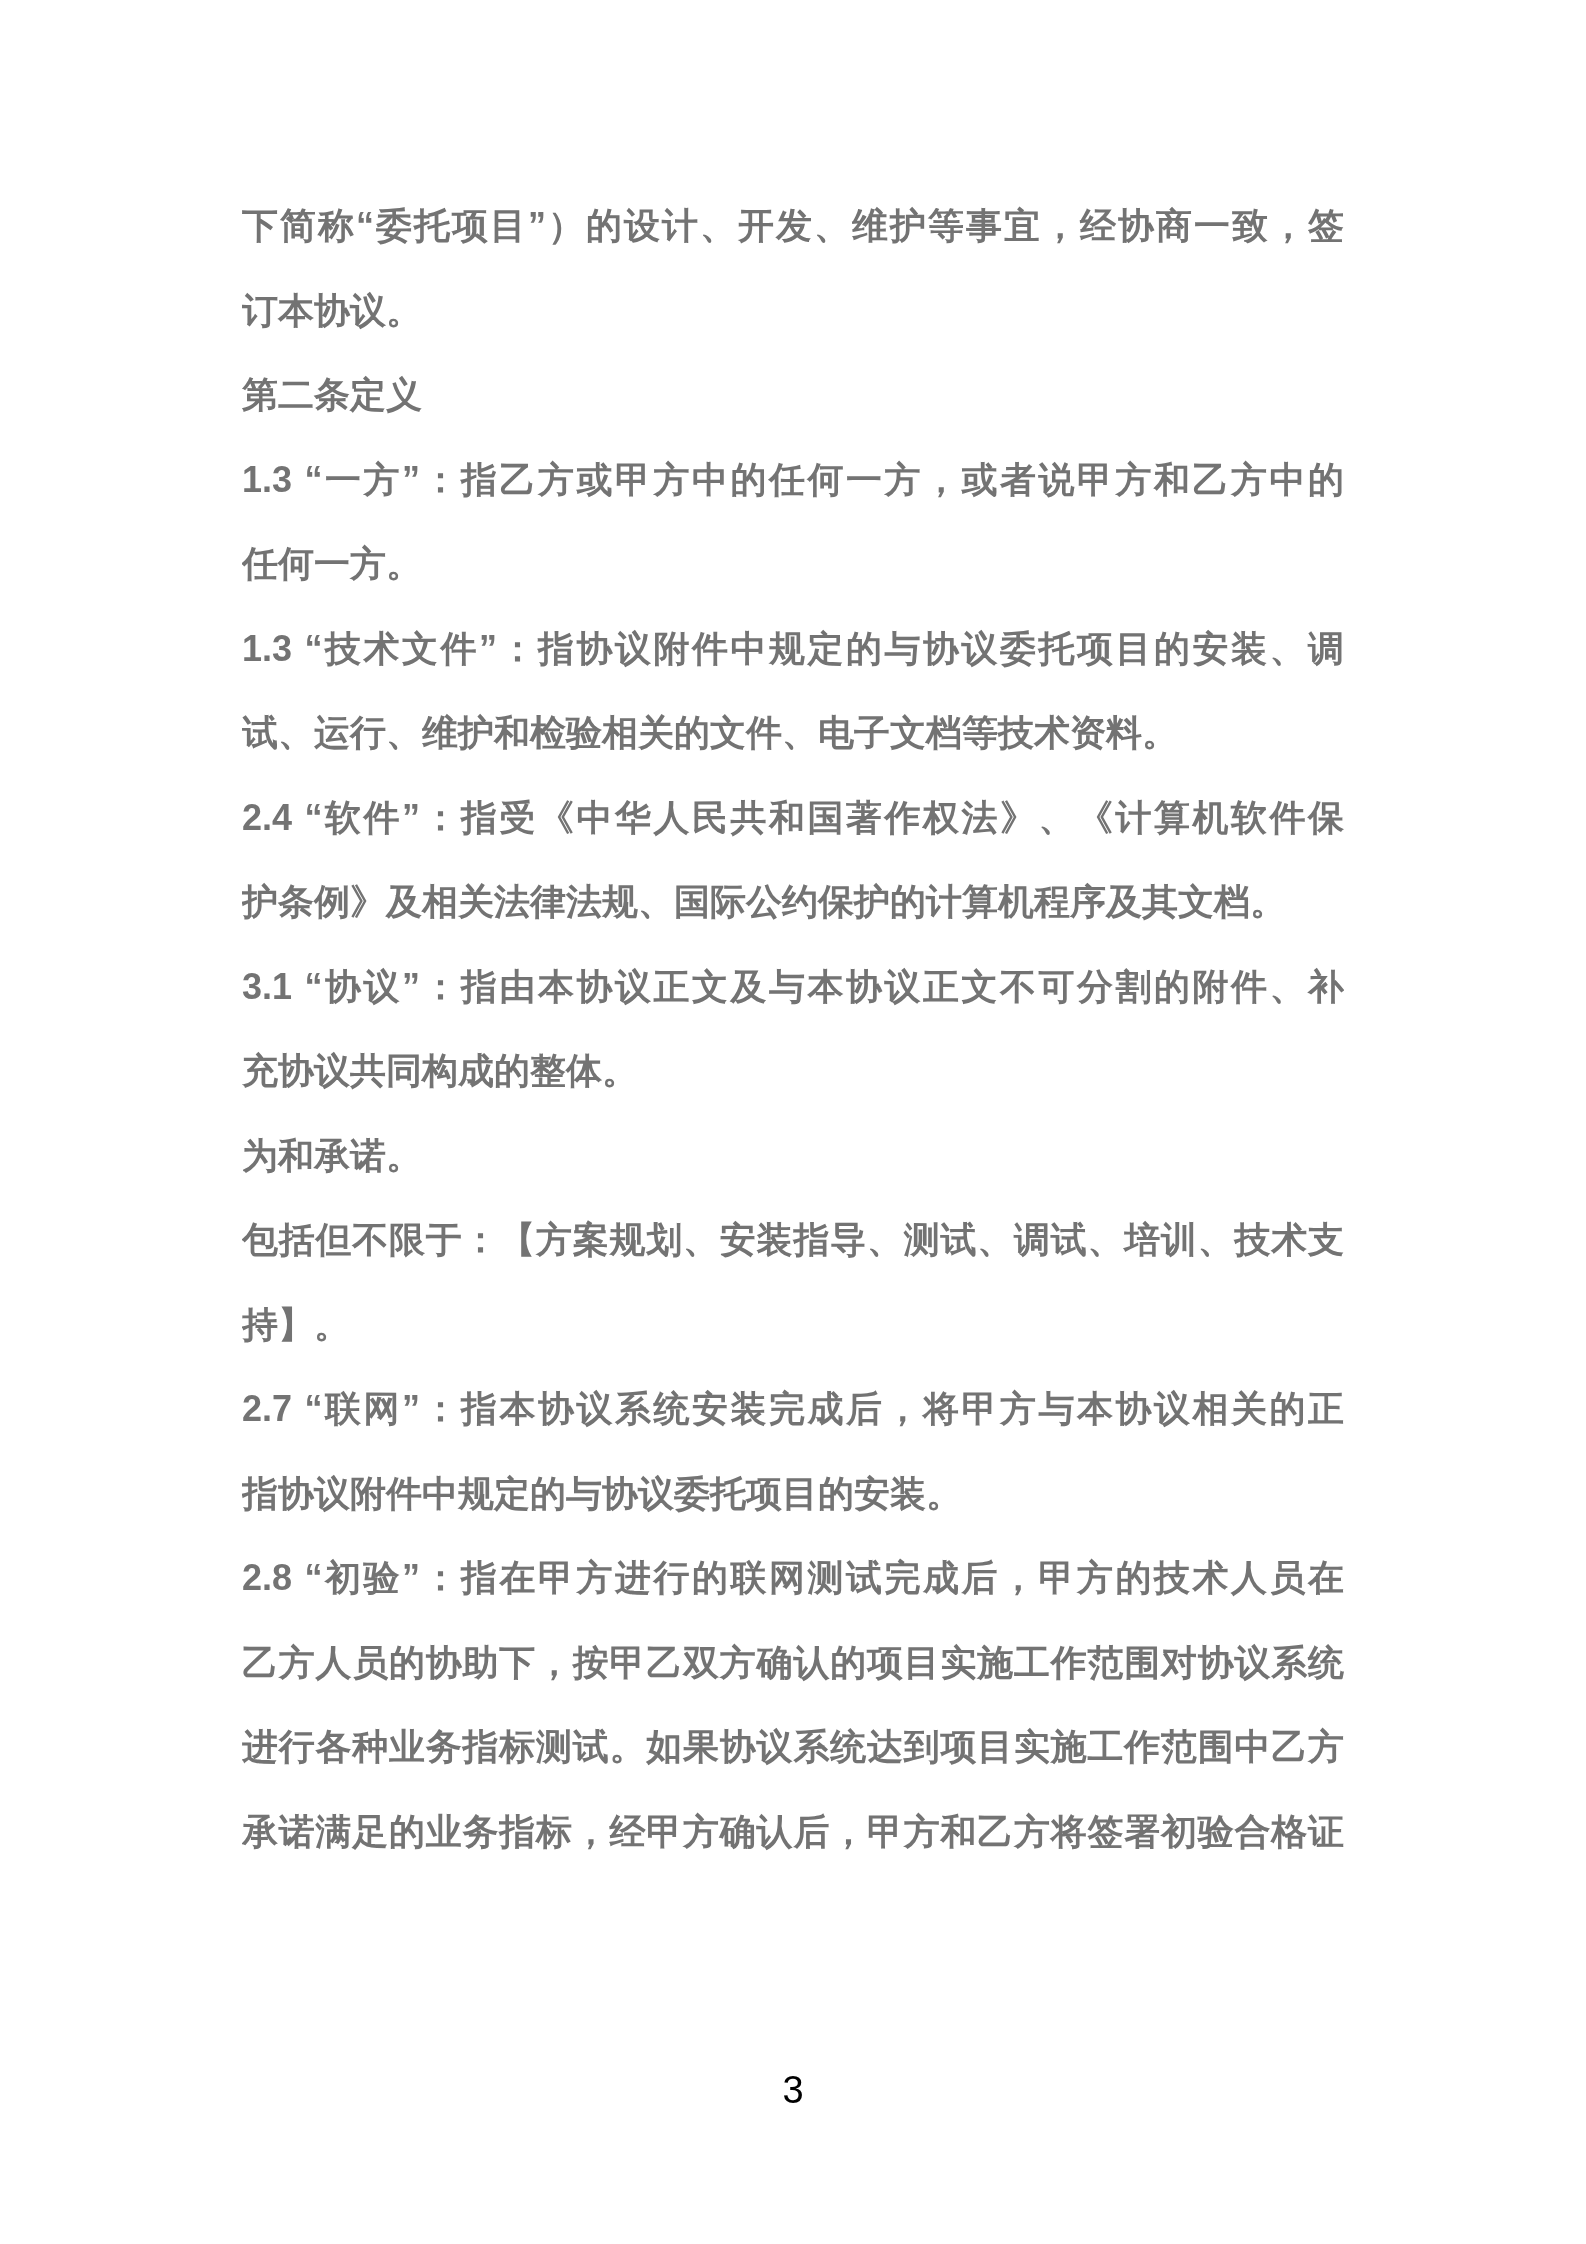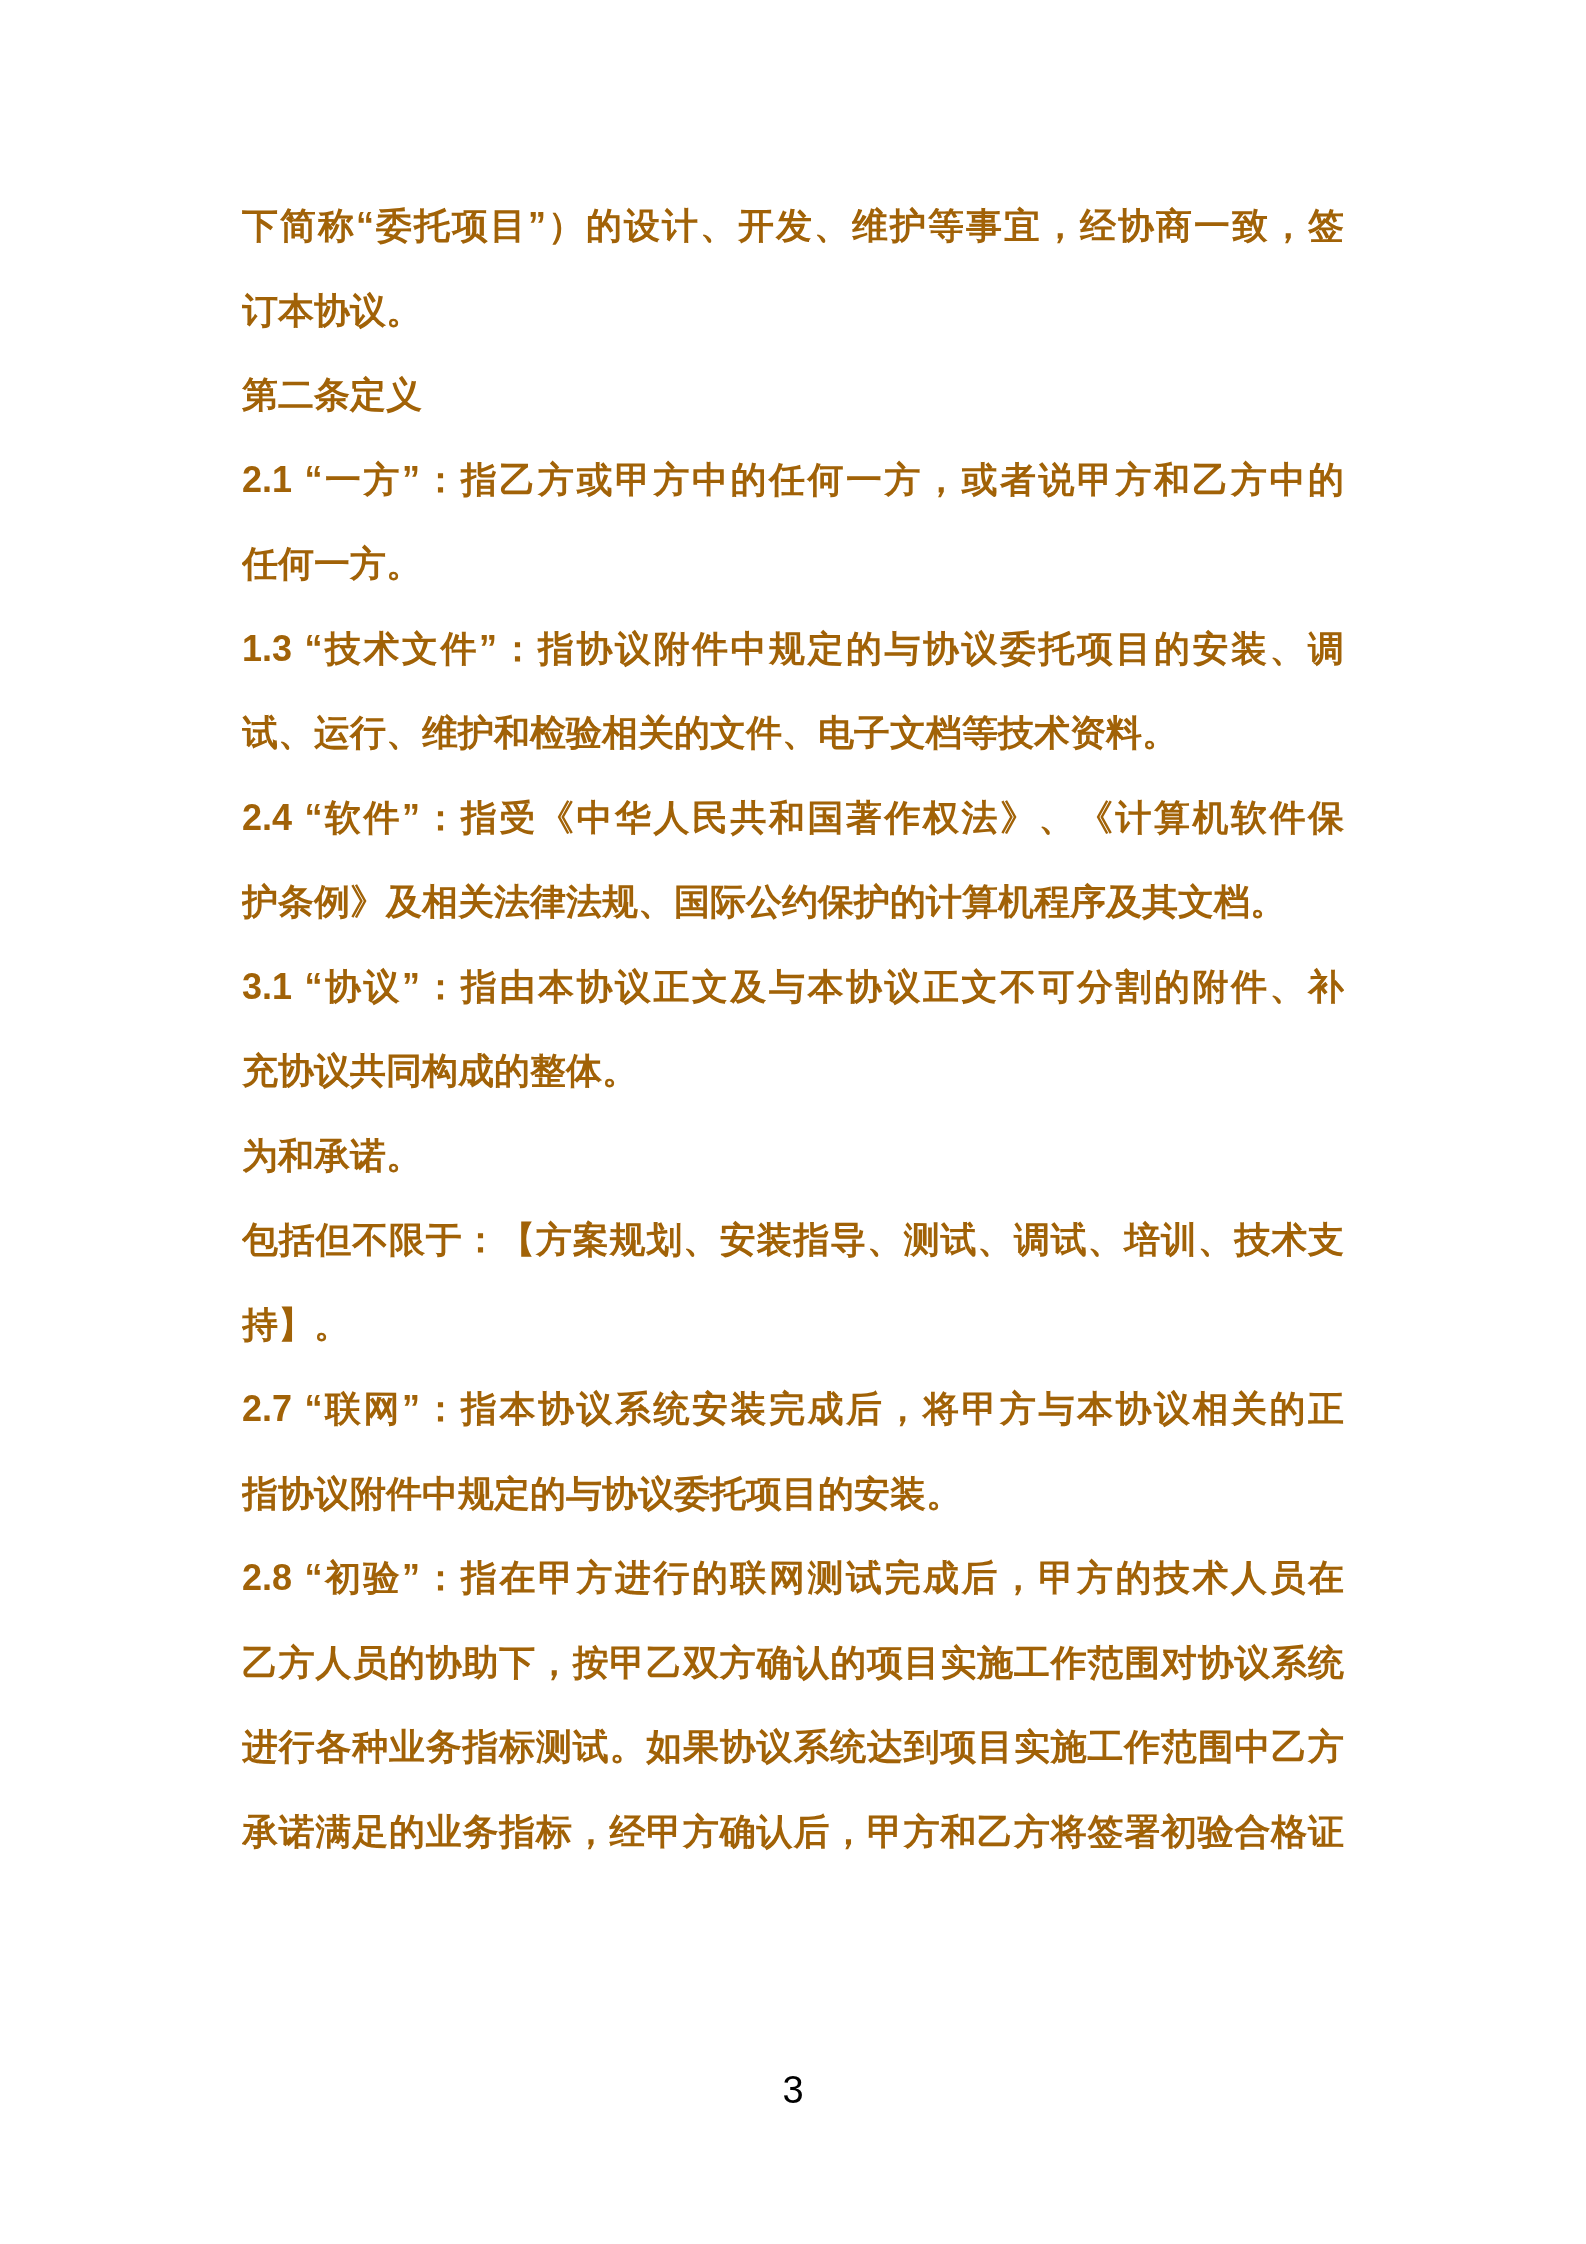--- a/index.html
+++ b/index.html
@@ -21,21 +21,21 @@
     left: 242px;
     width: 1102px;
     font-weight: 700;
   }
   .line {
     font-size: 36px;
     line-height: 84.5px;
     height: 84.5px;
     overflow: hidden;
     text-align: left;
-    color: #a16207;
+    color: #737373;
   }
   .line.full {
     text-align: justify;
     text-align-last: justify;
   }
   .page-num {
     position: absolute;
     top: 2068px;
     left: 0;
     width: 100%;
@@ -46,21 +46,21 @@
     color: #000000;
   }
 </style>
 </head>
 <body>
 
 <div class="doc">
   <div class="line full">下简称“委托项目”）的设计、开发、维护等事宜，经协商一致，签</div>
   <div class="line">订本协议。</div>
   <div class="line">第二条定义</div>
-  <div class="line full">2.1 “一方”：指乙方或甲方中的任何一方，或者说甲方和乙方中的</div>
+  <div class="line full">1.3 “一方”：指乙方或甲方中的任何一方，或者说甲方和乙方中的</div>
   <div class="line">任何一方。</div>
   <div class="line full">1.3 “技术文件”：指协议附件中规定的与协议委托项目的安装、调</div>
   <div class="line">试、运行、维护和检验相关的文件、电子文档等技术资料。</div>
   <div class="line full">2.4 “软件”：指受《中华人民共和国著作权法》、《计算机软件保</div>
   <div class="line">护条例》及相关法律法规、国际公约保护的计算机程序及其文档。</div>
   <div class="line full">3.1 “协议”：指由本协议正文及与本协议正文不可分割的附件、补</div>
   <div class="line">充协议共同构成的整体。</div>
   <div class="line">为和承诺。</div>
   <div class="line full">包括但不限于：【方案规划、安装指导、测试、调试、培训、技术支</div>
   <div class="line">持】。</div>

